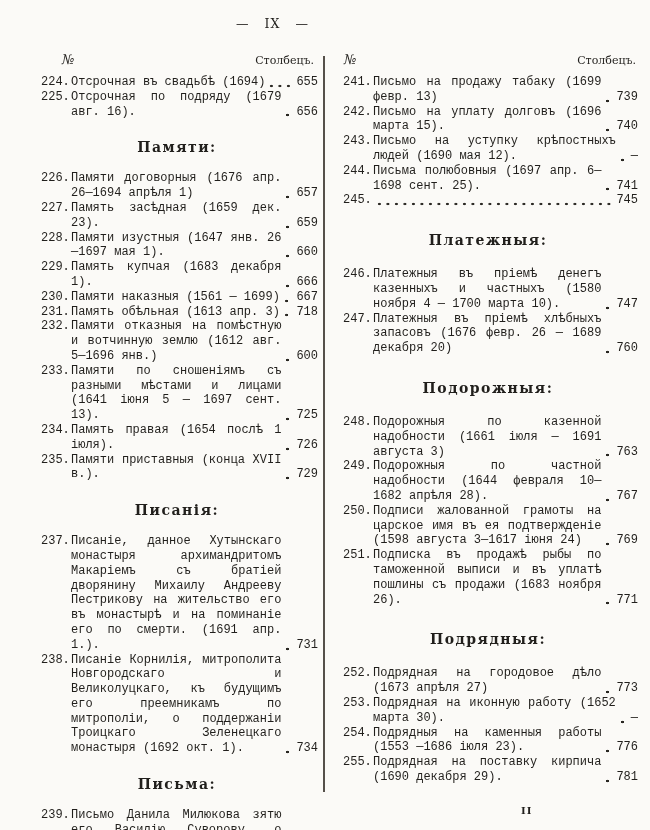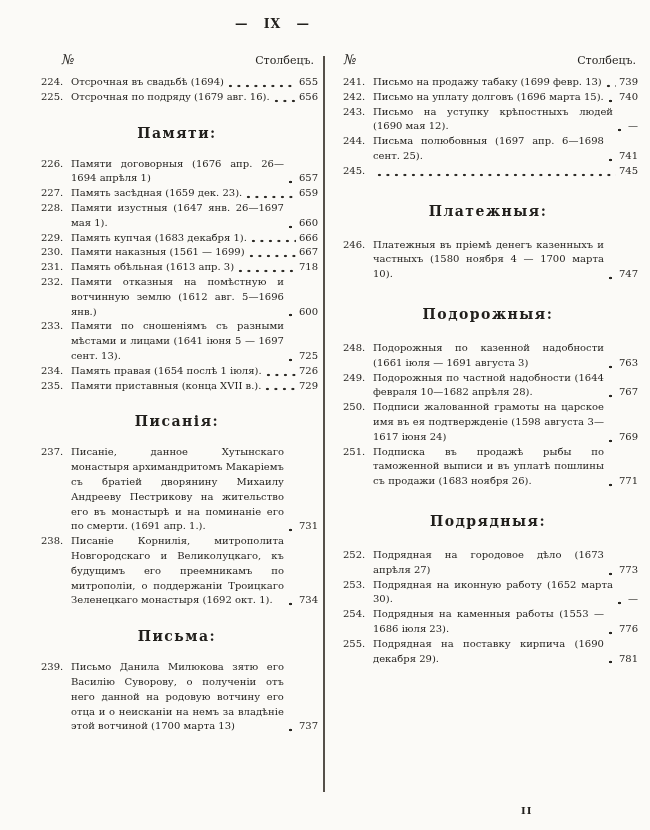--- a/index.html
+++ b/index.html
@@ -3,21 +3,21 @@
 <meta charset="utf-8">
 <style>
   html,body{margin:0;padding:0;}
   body{
     width:650px;height:830px;position:relative;overflow:hidden;
     background:#fbfaf7;color:#211f1c;
     font-family:"DejaVu Serif","Liberation Serif",serif;
   }
   .pagehead{
     position:absolute;top:16px;left:0;width:545px;text-align:center;
-    font-size:12.5px;font-weight:700;letter-spacing:1px;word-spacing:10px;
+    font-size:12.5px;font-weight:400;letter-spacing:1px;word-spacing:10px;
   }
   .divider{
     position:absolute;left:323px;top:56px;width:1.5px;height:736px;
     background:#55504a;
   }
   .col{position:absolute;top:52px;}
   .col-left{left:36px;width:282px;}
   .col-right{left:338px;width:300px;}
   .colhead{
     display:flex;justify-content:space-between;align-items:baseline;
@@ -27,21 +27,21 @@
   .col-right .colhead{padding:0 2px 0 6px;}
   .numlbl{font-style:italic;font-size:13px;}
   .paglbl{font-size:11px;}
   .sect{
     text-align:center;font-weight:700;font-size:14px;letter-spacing:1.5px;
     margin:20px 0 16px;
   }
   .col-right .sect{margin:24px 0 19px;}
   .entry{
     display:flex;align-items:flex-end;
-    font-size:10px;line-height:14.8px;
+    font-size:12px;line-height:14.8px;font-family:Liberation Mono, monospace;
   }
   .num{flex:0 0 35px;align-self:flex-start;box-sizing:border-box;padding-left:5px;}
   .etext{flex:0 1 auto;text-align:justify;}
   .dots{
     flex:1 0 8px;height:13px;margin:0 2px 1px 4px;
     background-image:radial-gradient(circle at 2.5px 10px,#2a2823 1.15px,transparent 1.55px);
     background-size:8.5px 13px;background-repeat:repeat-x;
   }
   .page{flex:none;padding-left:1px;text-align:center;}
   .sig{
@@ -193,20 +193,26 @@
         <span class="dots"></span>
         <span class="page">745</span>
       </div>
       <div class="sect">Платежныя:</div>
       <div class="entry">
         <span class="num">246.</span>
         <span class="etext">Платежныя въ пріемѣ денегъ казенныхъ и частныхъ (1580 ноября 4 — 1700 марта 10).</span>
         <span class="dots"></span>
         <span class="page">747</span>
       </div>
+      <div class="entry">
+        <span class="num">247.</span>
+        <span class="etext">Платежныя въ пріемѣ хлѣбныхъ запасовъ (1676 февр. 26 — 1689 декабря 20)</span>
+        <span class="dots"></span>
+        <span class="page">760</span>
+      </div>
       <div class="sect">Подорожныя:</div>
       <div class="entry">
         <span class="num">248.</span>
         <span class="etext">Подорожныя по казенной надобности (1661 іюля — 1691 августа 3)</span>
         <span class="dots"></span>
         <span class="page">763</span>
       </div>
       <div class="entry">
         <span class="num">249.</span>
         <span class="etext">Подорожныя по частной надобности (1644 февраля 10—1682 апрѣля 28).</span>

